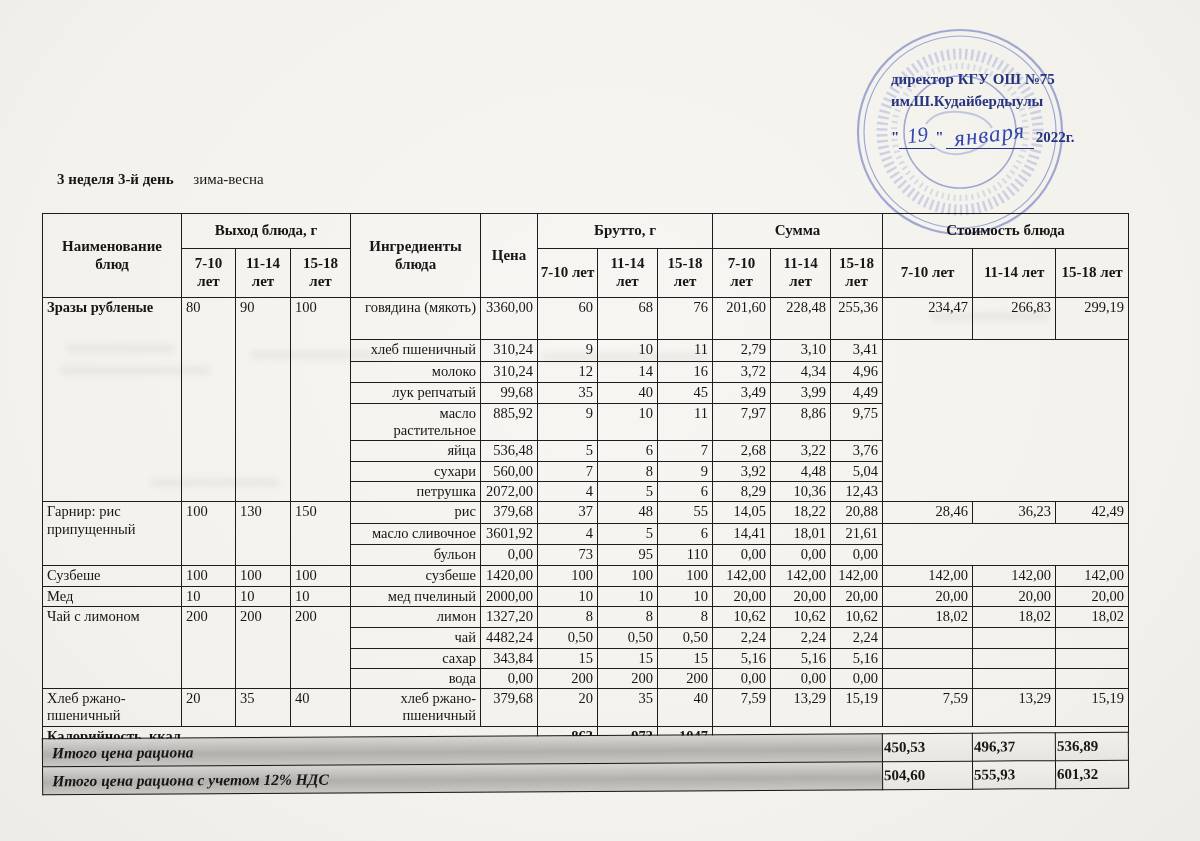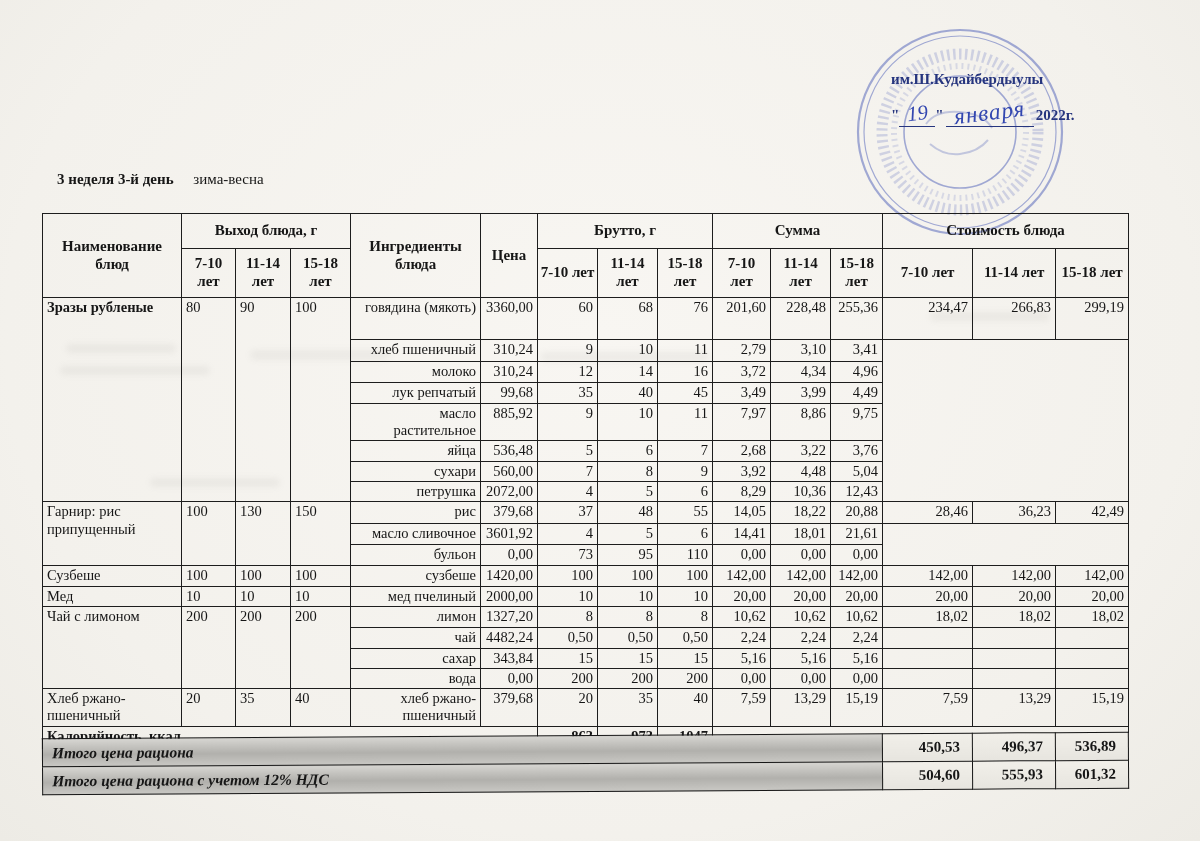--- a/index.html
+++ b/index.html
@@ -48,21 +48,21 @@
   .cost{vertical-align:middle;text-align:right;padding-right:12px;}
   .cal-label{font-weight:700;text-align:left;padding-left:4px;vertical-align:middle;}
   .cal-val{font-weight:700;text-align:right;padding-right:6px;vertical-align:middle;}
 
   
   table.totals{position:absolute;left:42px;top:735px;width:1086px;border-collapse:collapse;
     table-layout:fixed;transform:rotate(-0.35deg);font-size:15px;z-index:4;}
   .totals td{border:1.6px solid #161616;height:25px;}
   .tlabel{background:linear-gradient(180deg,#d6d5d1 0%,#b1b0ac 55%,#c9c8c4 100%);
     font-weight:700;font-style:italic;padding-left:9px;font-size:15.5px;}
-  .tval{text-align:right;padding-right:12px;font-weight:700;
+  .tval{padding-right:12px;font-weight:700;
     background:linear-gradient(180deg,#f1efe9,#e7e5df);margin-top:12px;}
 </style>
 </head>
 <body>
 
 <div class="page">
 
   <div class="smudge" style="left:66px;top:344px;width:110px;height:9px;"></div>
   <div class="smudge" style="left:60px;top:366px;width:150px;height:9px;"></div>
   <div class="smudge" style="left:250px;top:350px;width:140px;height:10px;"></div>
@@ -80,20 +80,21 @@
       <circle cx="114" cy="108" r="102" stroke-width="2.2"></circle>
       <circle cx="114" cy="108" r="96" stroke-width="1.2"></circle>
       <circle cx="114" cy="108" r="56" stroke-width="1.6"></circle>
       <circle cx="114" cy="108" r="78" stroke-width="11" stroke-dasharray="2.5 3.5" opacity="0.45"></circle>
       <circle cx="114" cy="108" r="66" stroke-width="6" stroke-dasharray="2 4" opacity="0.35"></circle>
       <path d="M80,100 q10,-14 34,-12 q24,2 32,16 M84,120 q14,12 30,10 q18,-2 28,-14" stroke-width="2" opacity="0.6"></path>
     </g>
   </svg>
 
   <div class="approval">
+    <div>директор КГУ ОШ №75</div>
     <div>им.Ш.Кудайбердыулы</div>
     <div class="date-row">
       <span>"</span><span class="u"><span class="hand">19</span></span><span>"</span><span class="u um"><span class="hand handm">января</span></span><span>2022г.</span>
     </div>
   </div>
 
   <table class="menu">
     <colgroup>
       <col style="width:139px">
         <col style="width:54px">

